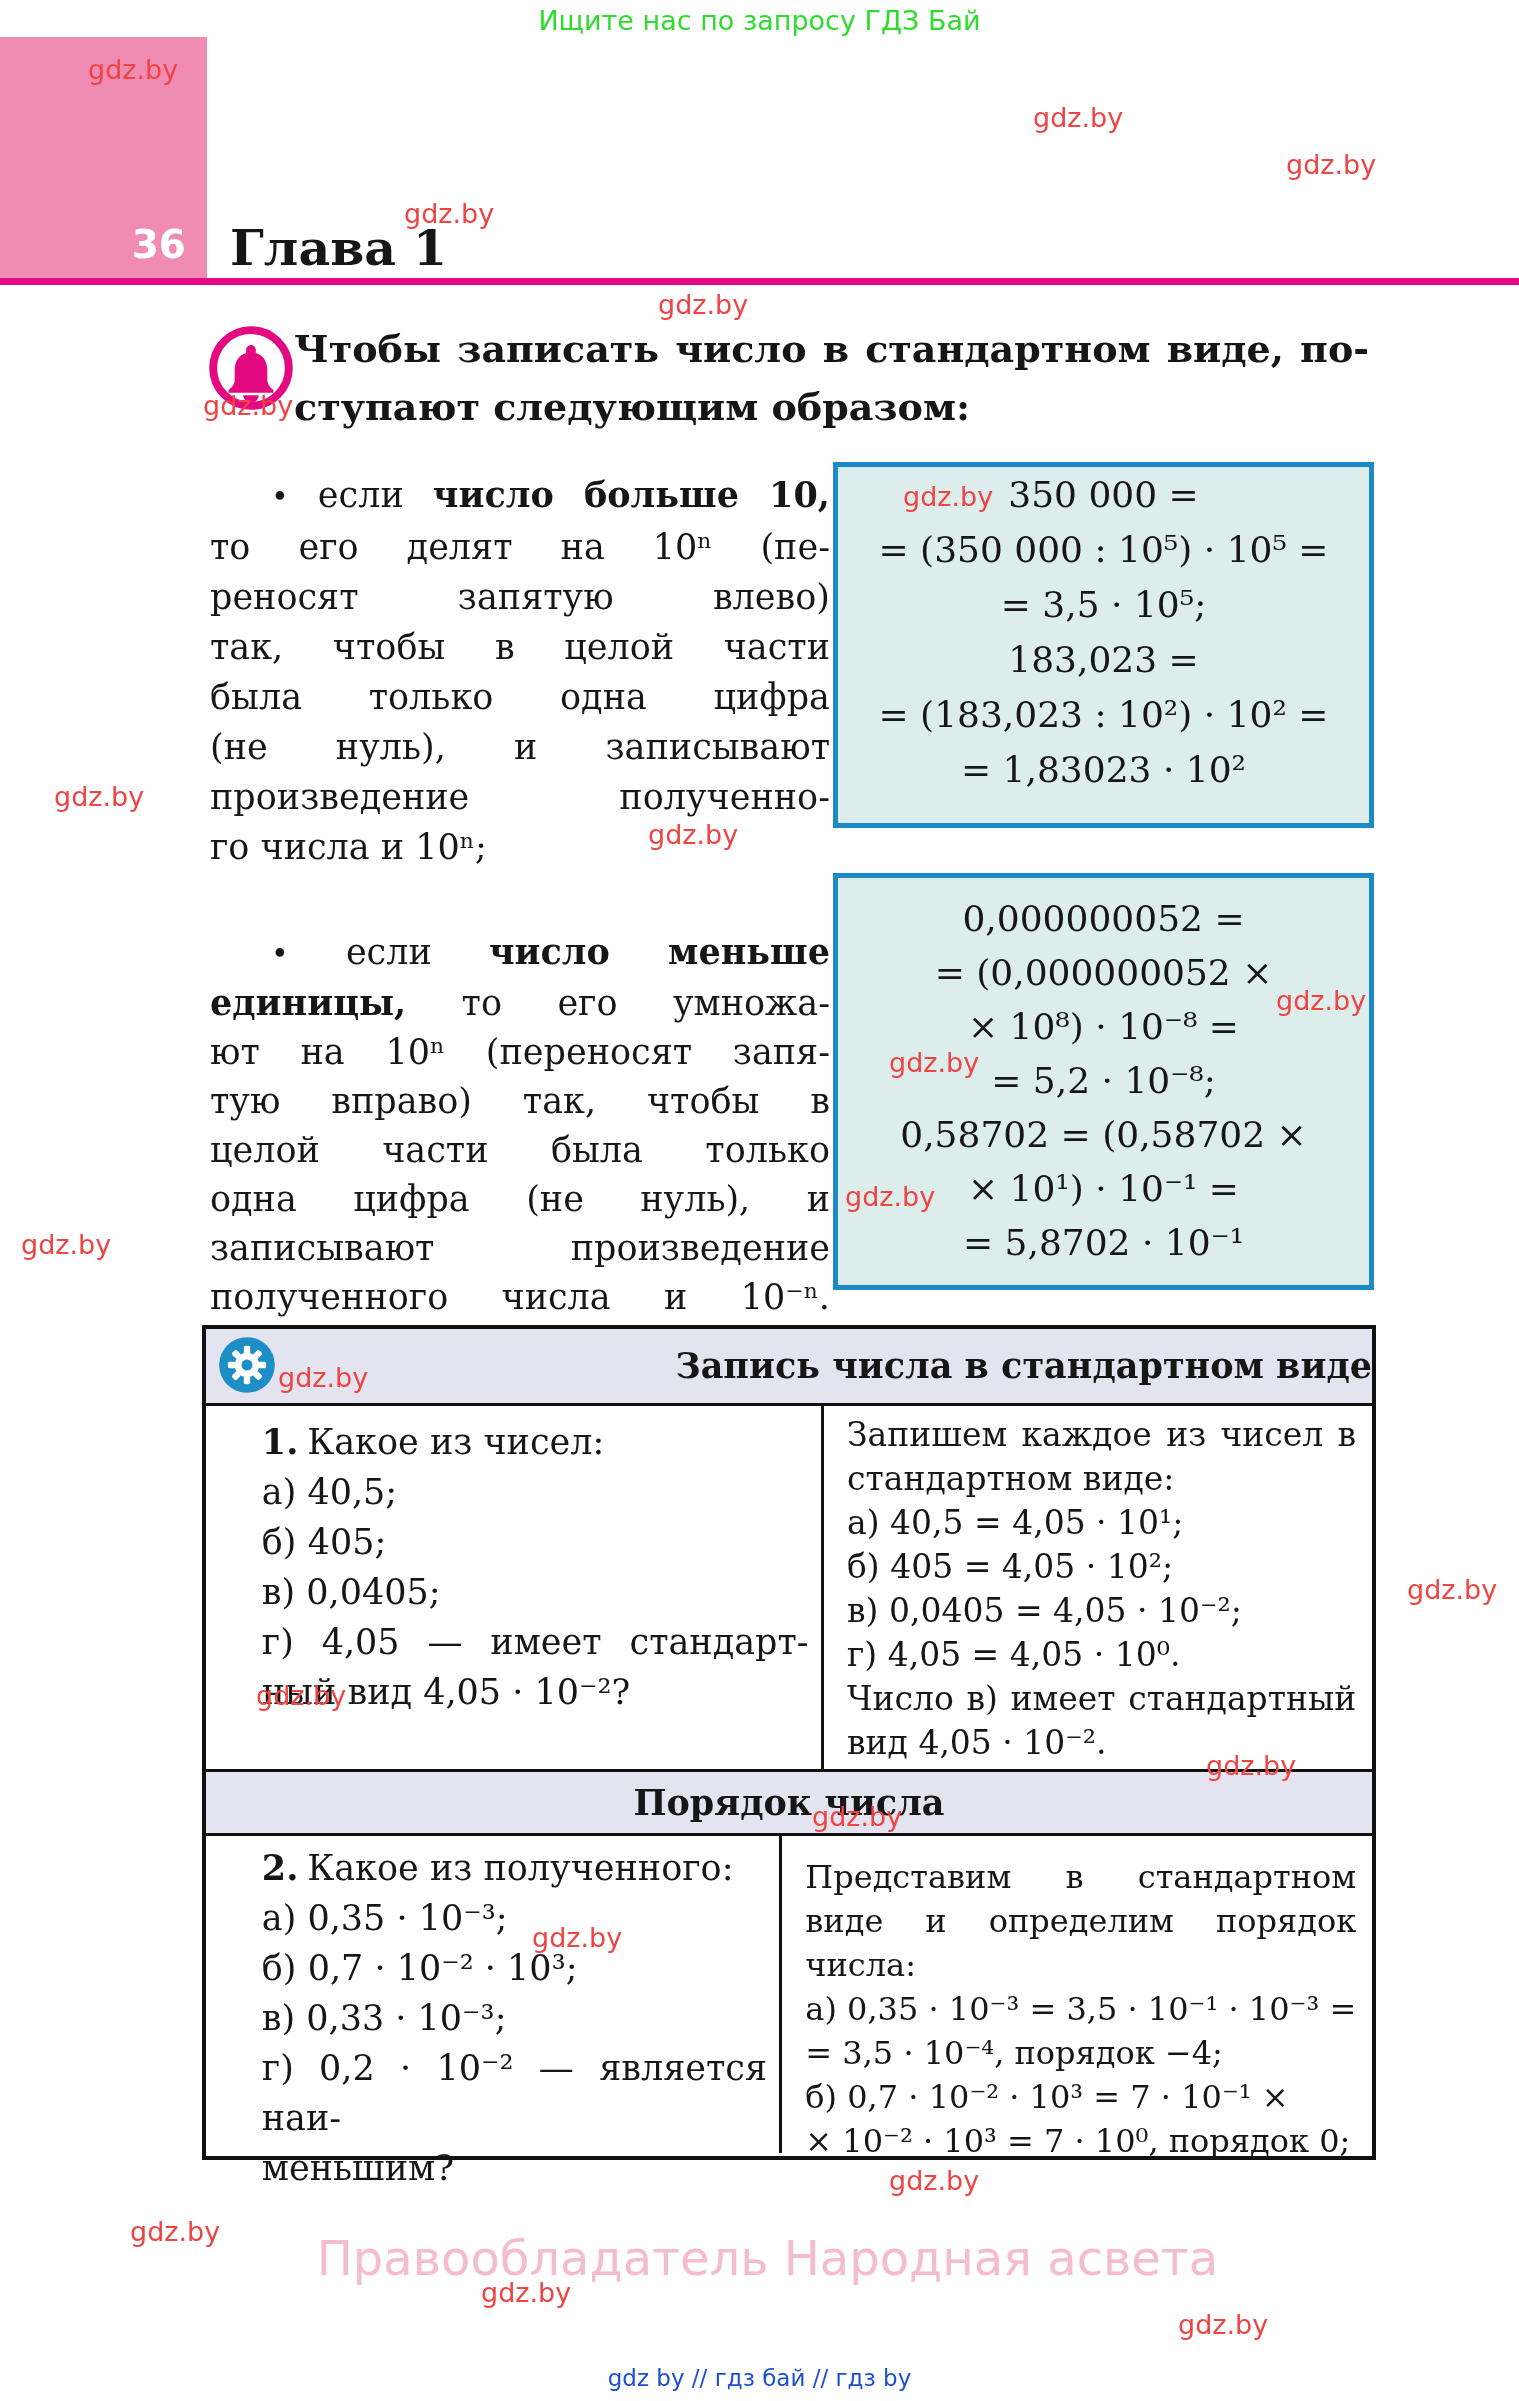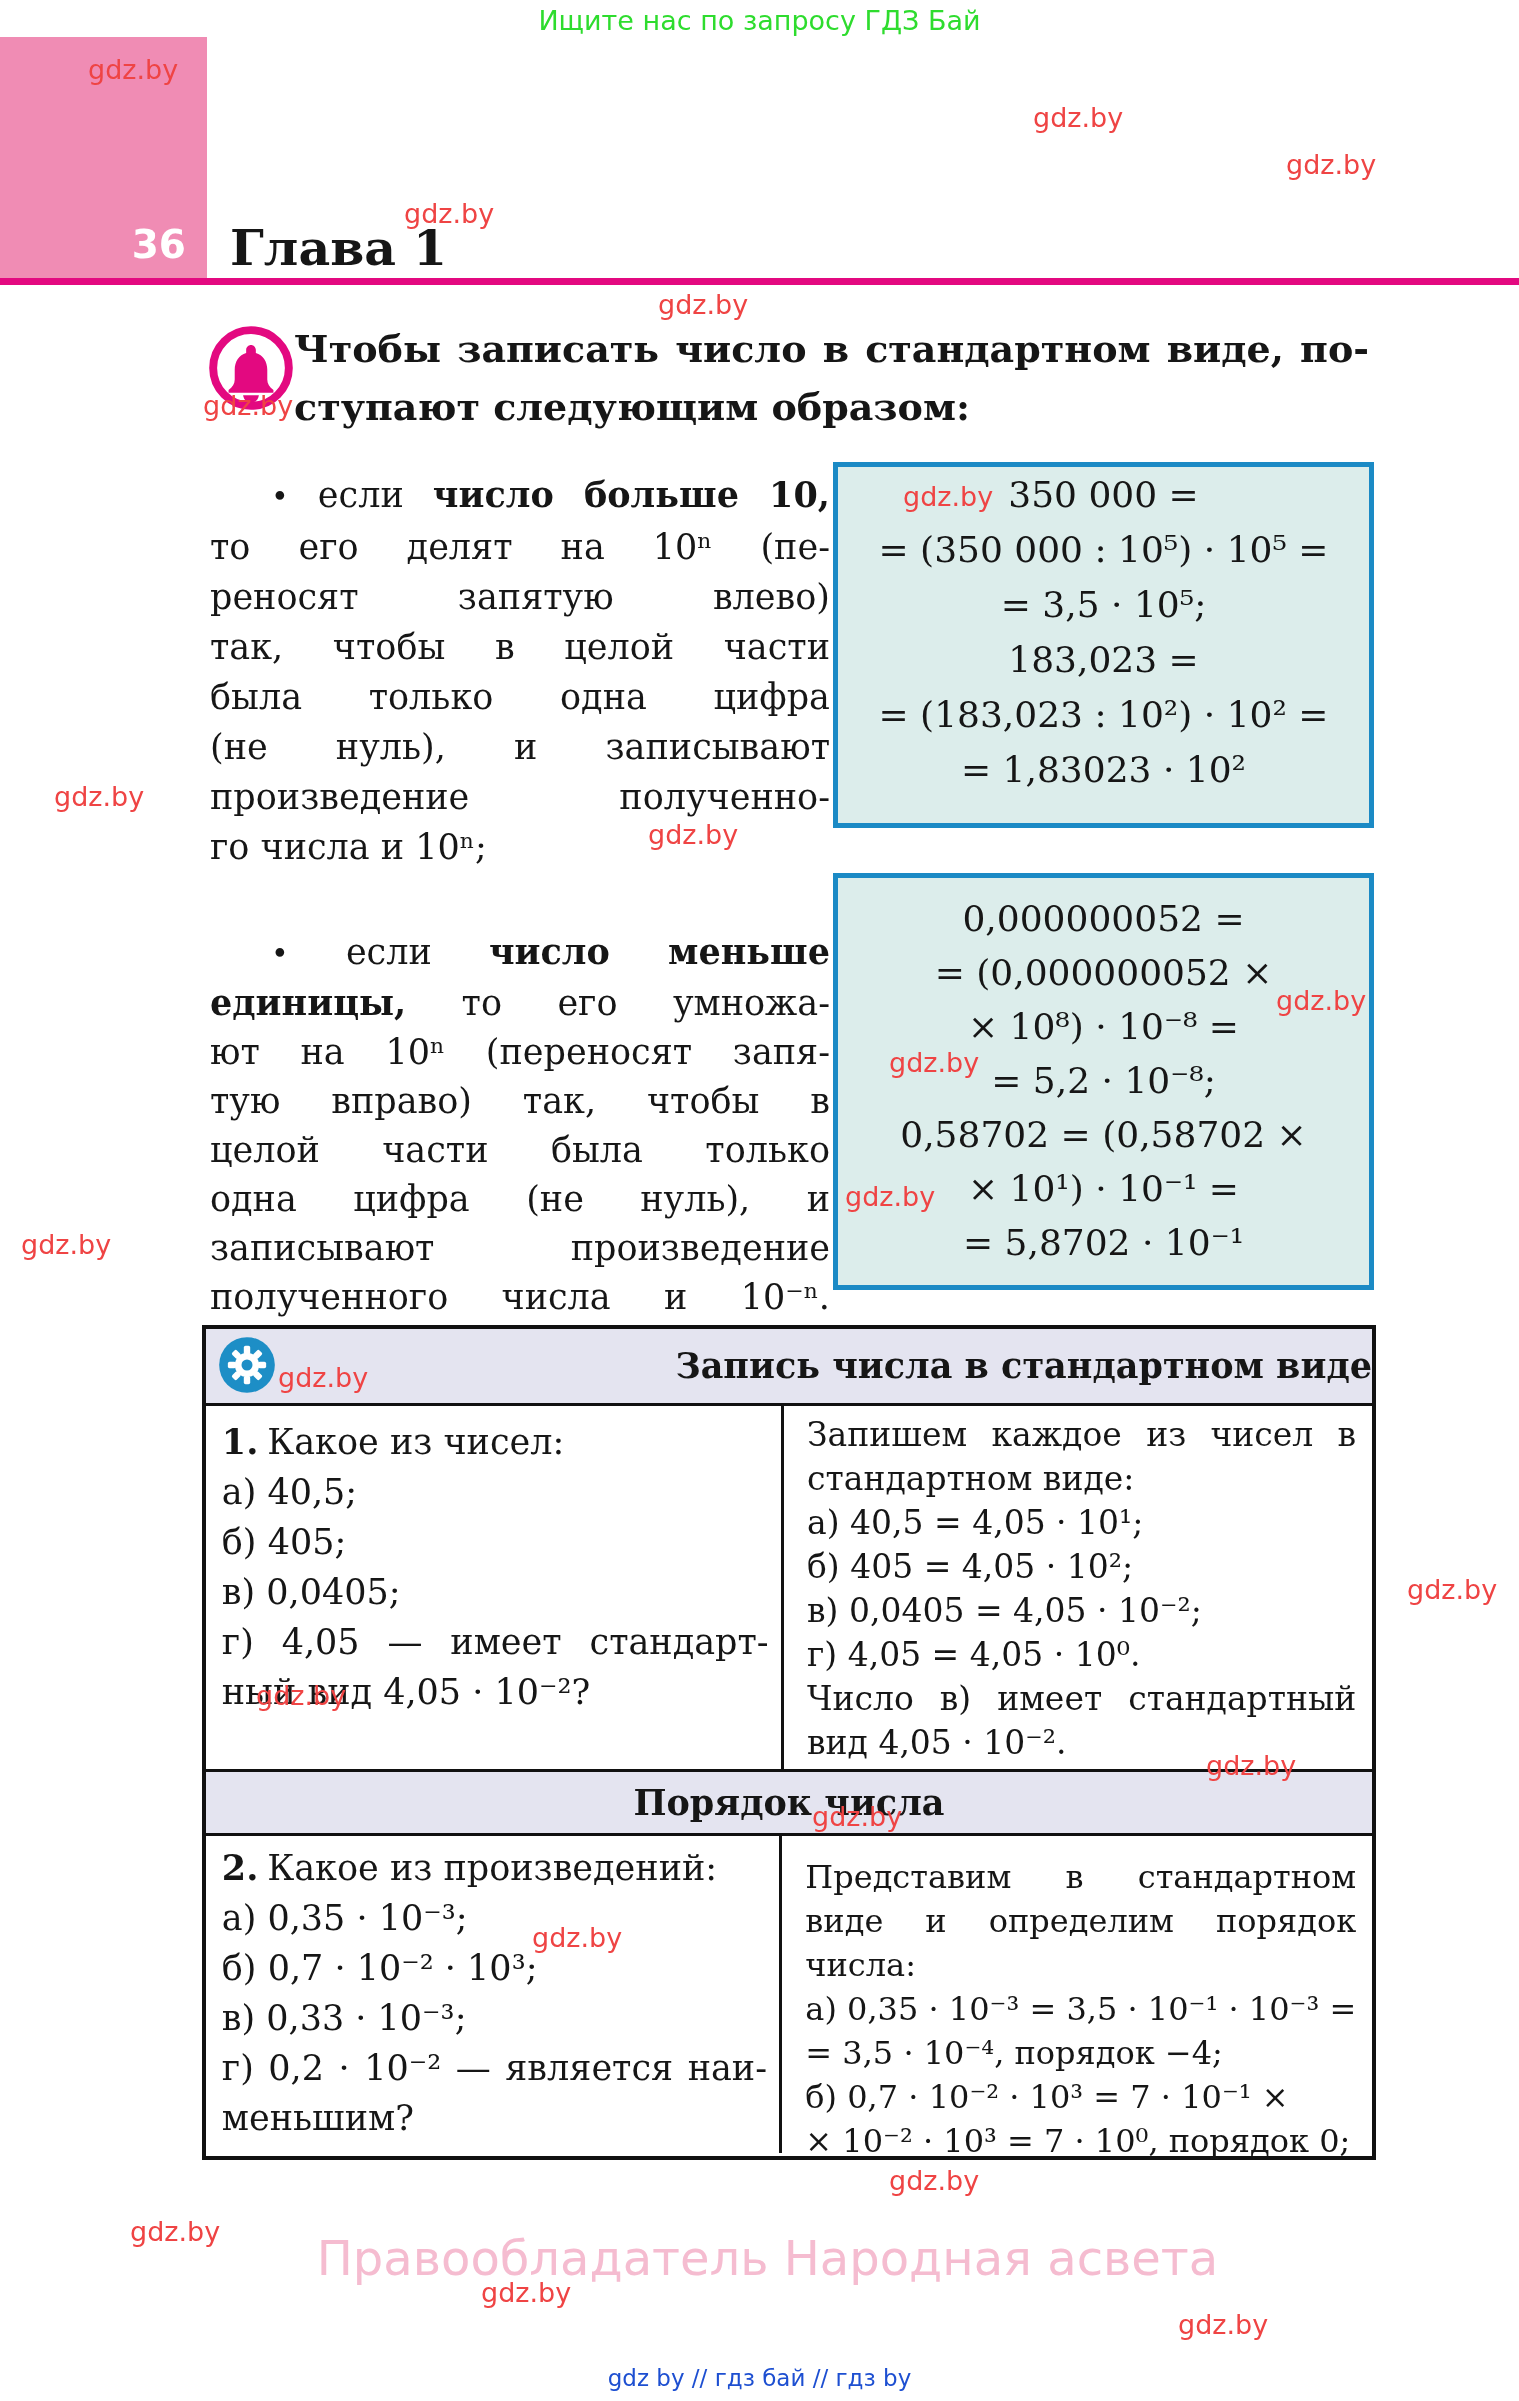--- a/index.html
+++ b/index.html
@@ -35,21 +35,21 @@
   #box2{top:873px;height:417px;padding-top:14px;line-height:54px;}
   .sheet{position:absolute;left:202px;top:1325px;width:1174px;height:835px;
          border:4.4px solid #111;box-sizing:border-box;z-index:1;background:#fff;}
   .sh-head{height:74px;background:var(--header-fill);border-bottom:3.5px solid #111;
            position:relative;text-align:right;font-weight:bold;font-size:35px;line-height:74px;}
   .gear{position:absolute;left:12.3px;top:7px;width:58px;height:58px;color:var(--gear-blue);}
   .sh-row{display:flex;}
   .row1{height:363px;}
   .row2{height:317px;}
   .cell-l{width:578px;border-right:3.5px solid #111;box-sizing:border-box;
-          padding:10.5px 12.3px 0 15.8px;font-size:35px;line-height:50px;}
+          padding:10.5px 12.3px 0 15.8px;font-size:35px;line-height:50px;margin-left:40px;}
   .row2 .cell-l{padding-top:7px;}
   .cell-r{flex:1;padding:7px 15.8px 0 23px;font-size:33px;line-height:44px;}
   .row2 .cell-r{line-height:44px;font-size:32px;padding-top:19px;white-space:nowrap;}
   .row2 .cell-r .jl{white-space:normal;}
   .sh-mid{height:61px;background:var(--header-fill);border-top:3.5px solid #111;
           border-bottom:3.5px solid #111;text-align:center;font-weight:bold;
           font-size:35px;line-height:61px;}
   .tnum{font-weight:bold;margin-right:8.8px;}
   .copyright{position:absolute;left:0;right:0;top:2230px;text-align:center;
              font:48px "DejaVu Sans",sans-serif;color:var(--copyright-pink);z-index:2;margin-left:16px;}
@@ -175,21 +175,21 @@
         <div class="jl">Число в) имеет стандартный</div>
         <div>вид 4,05 · 10⁻².</div>
       </div>
     </div>
 
     <div class="sh-mid">Порядок числа</div>
 
     <div class="sh-row row2">
       <div class="cell-l">
         <div class="ln">
-          <b class="tnum">2.</b><span>Какое из произведений:</span>
+          <b class="tnum">2.</b><span>Какое из полученного:</span>
         </div>
         <div class="ln">а) 0,35 · 10⁻³;</div>
         <div class="ln">б) 0,7 · 10⁻² · 10³;</div>
         <div class="ln">в) 0,33 · 10⁻³;</div>
         <div class="ln jl">г) 0,2 · 10⁻² — является наи-</div>
         <div class="ln">меньшим?</div>
       </div>
       <div class="cell-r">
         <div class="jl">Представим в стандартном</div>
         <div class="jl">виде и определим порядок</div>

